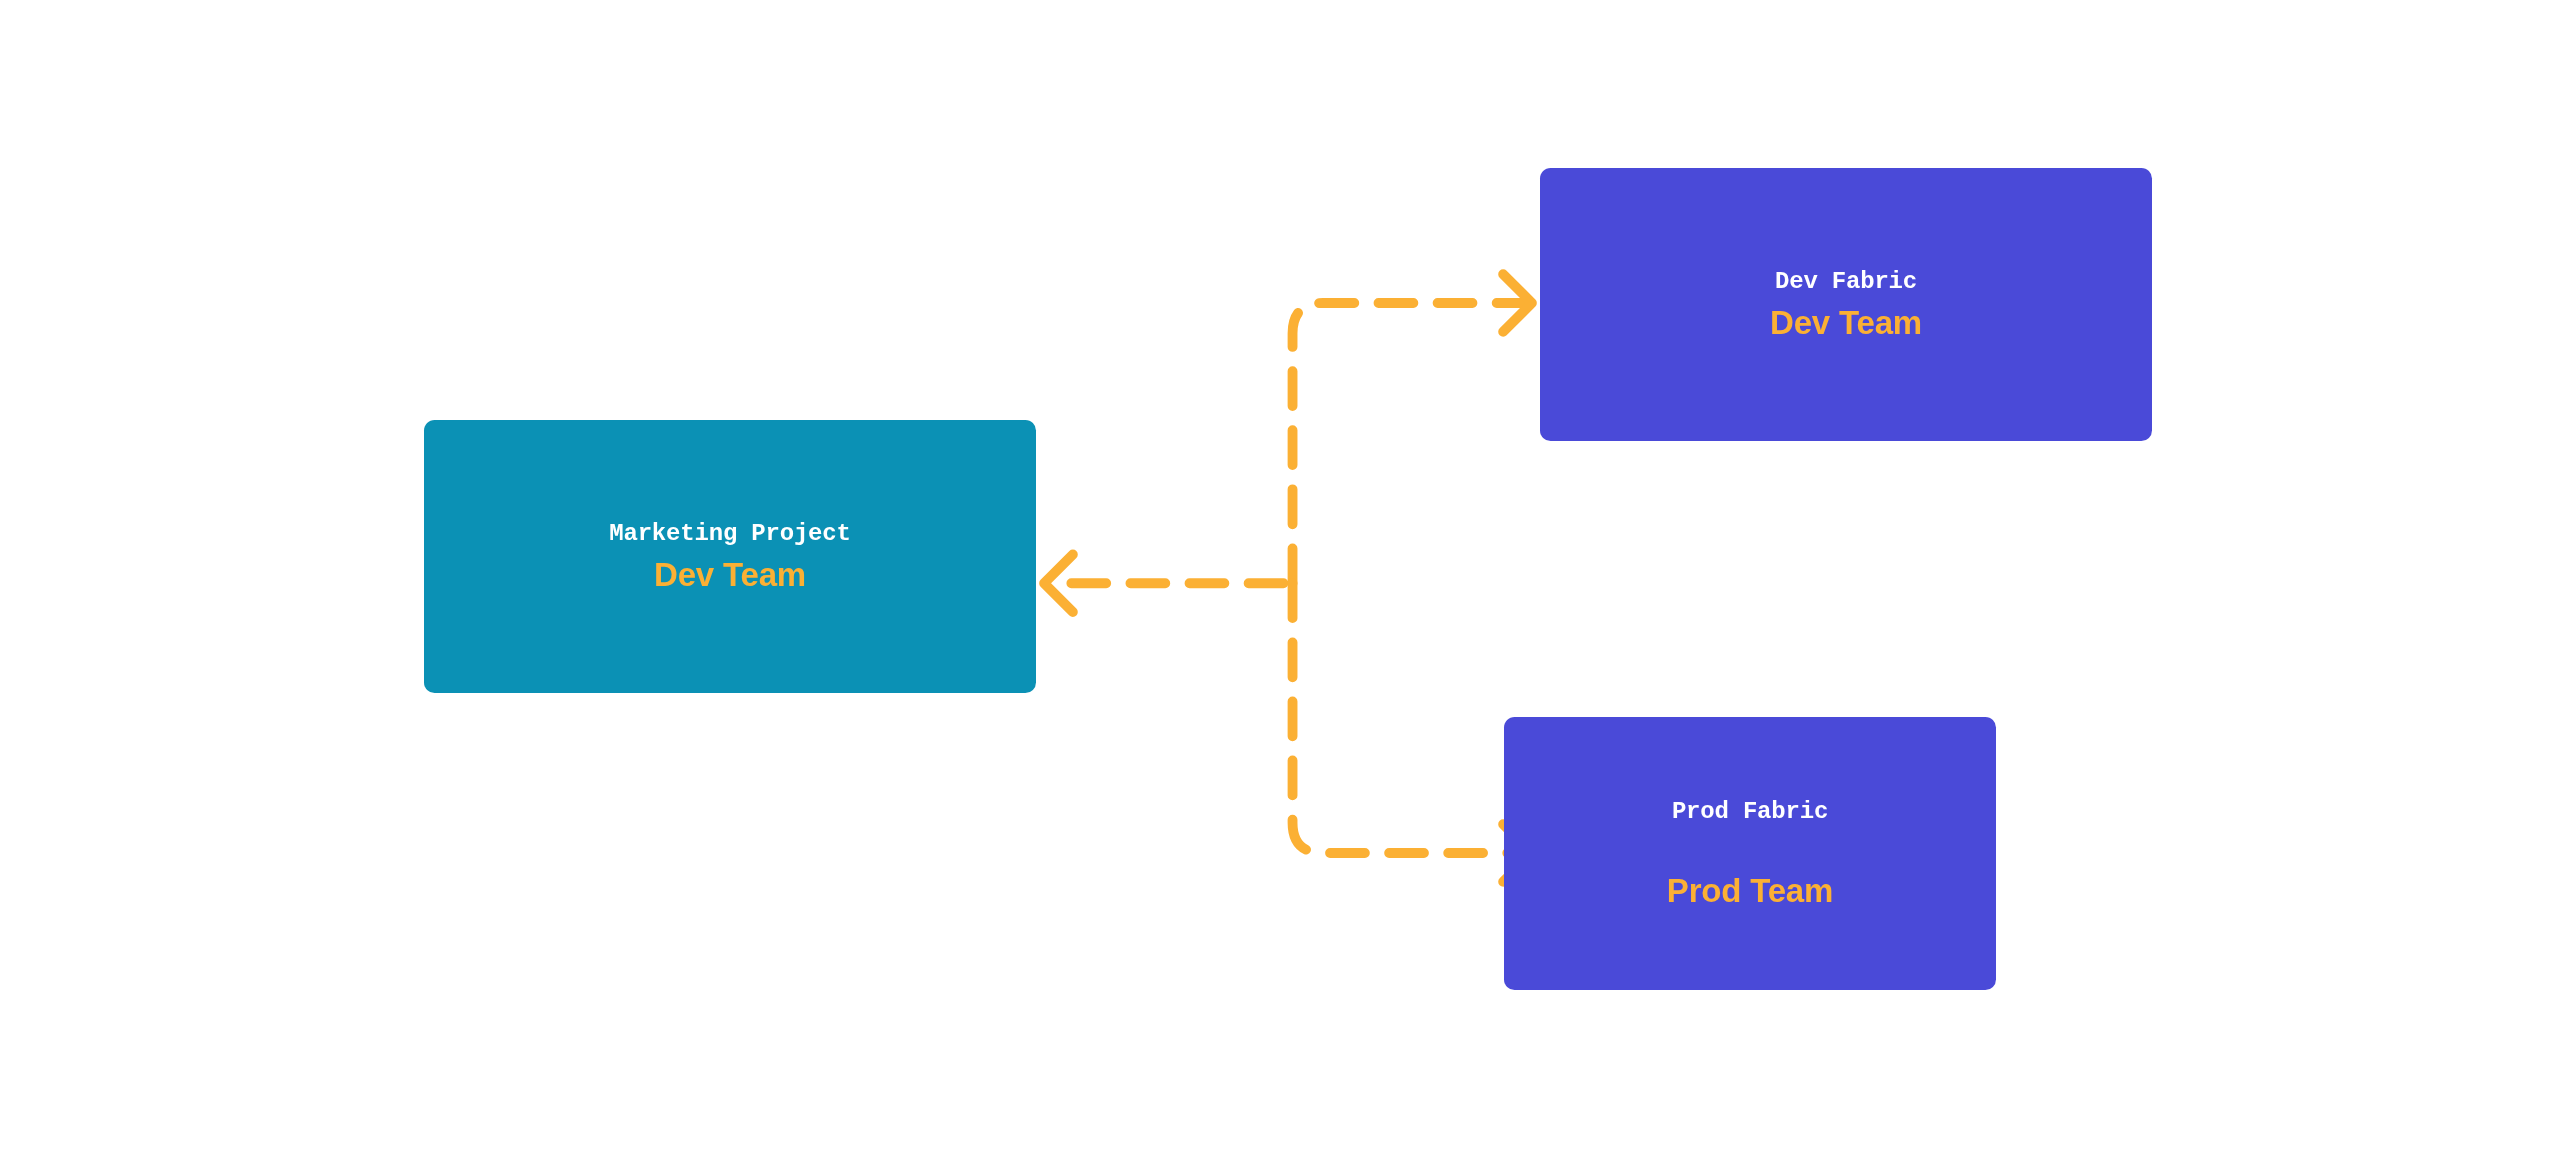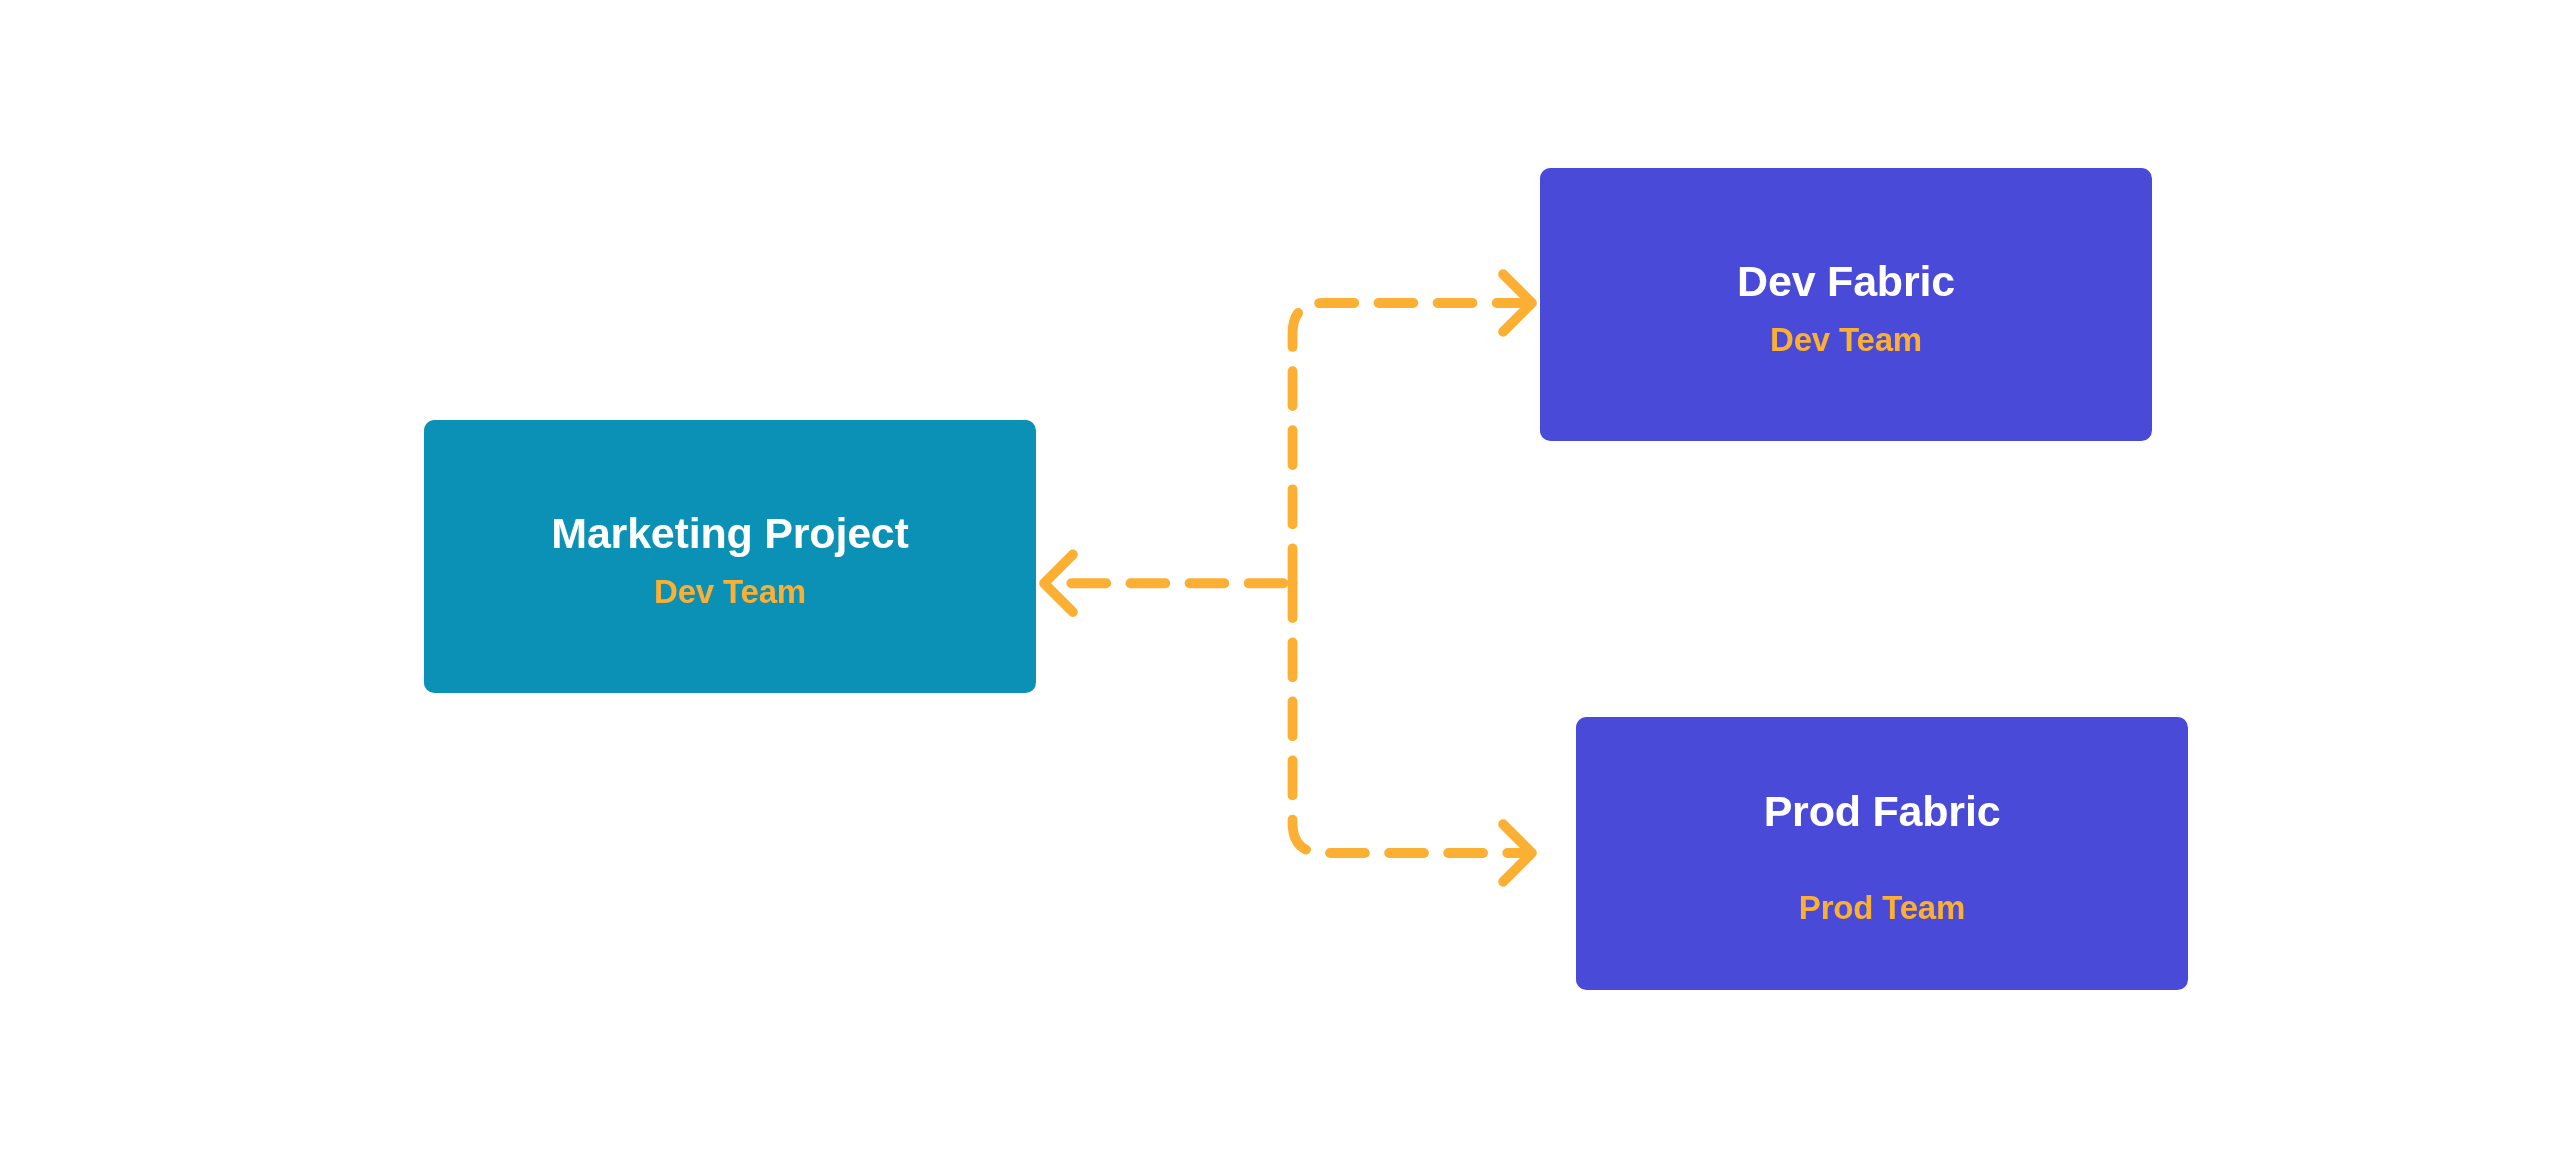--- a/index.html
+++ b/index.html
@@ -25,25 +25,26 @@
     box-sizing: border-box;
     border-radius: 10.6px;
     display: flex;
     flex-direction: column;
     align-items: center;
     justify-content: center;
     text-align: center;
     user-select: none;
   }
   .node-title {
-    font-size: 43px;
+    font-size: 24px;
     font-weight: bold;
     line-height: 1.16;
     letter-spacing: -0.2px;
-    margin: 8px;
+    margin: 2px;
+    font-family: Liberation Mono, monospace;
   }
   .node-subtitle {
     font-size: 33px;
     font-weight: bold;
     line-height: 1.16;
     letter-spacing: -0.2px;
     margin: 0;
     margin-top: 6px;
   }
   #connectors {
@@ -88,19 +89,19 @@
   <div class="node" id="node-marketing-project" style="left:424px; top:420px; width:612px; height:273px; background:#0b91b5;">
     <div class="node-title" style="color:#ffffff;">Marketing Project</div>
     <div class="node-subtitle" style="color:#fbb034;">Dev Team</div>
   </div>
 
   <div class="node" id="node-dev-fabric" style="left:1540px; top:168px; width:612px; height:273px; background:#4a4ad8;">
     <div class="node-title" style="color:#ffffff;">Dev Fabric</div>
     <div class="node-subtitle" style="color:#fbb034;">Dev Team</div>
   </div>
 
-  <div class="node" id="node-prod-fabric" style="left:1576px; top:717px; width:612px; height:273px; background:#4a4ad8;">
+  <div class="node" id="node-prod-fabric" style="left:1504px; top:717px; width:492px; height:273px; background:#4a4ad8;">
     <div class="node-title" style="color:#ffffff;">Prod Fabric</div>
     <div class="node-subtitle" style="color:#fbb034;margin-top:44px;">Prod Team</div>
   </div>
 
 </div>
 
 
 </body></html>

